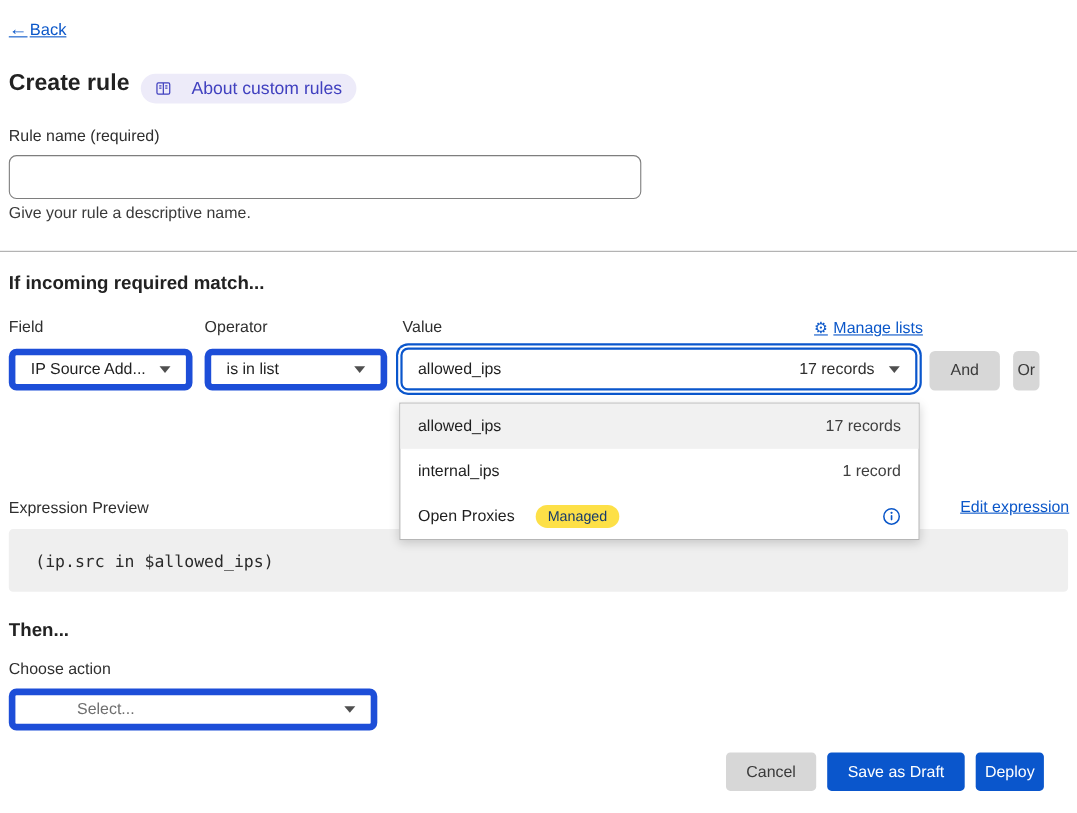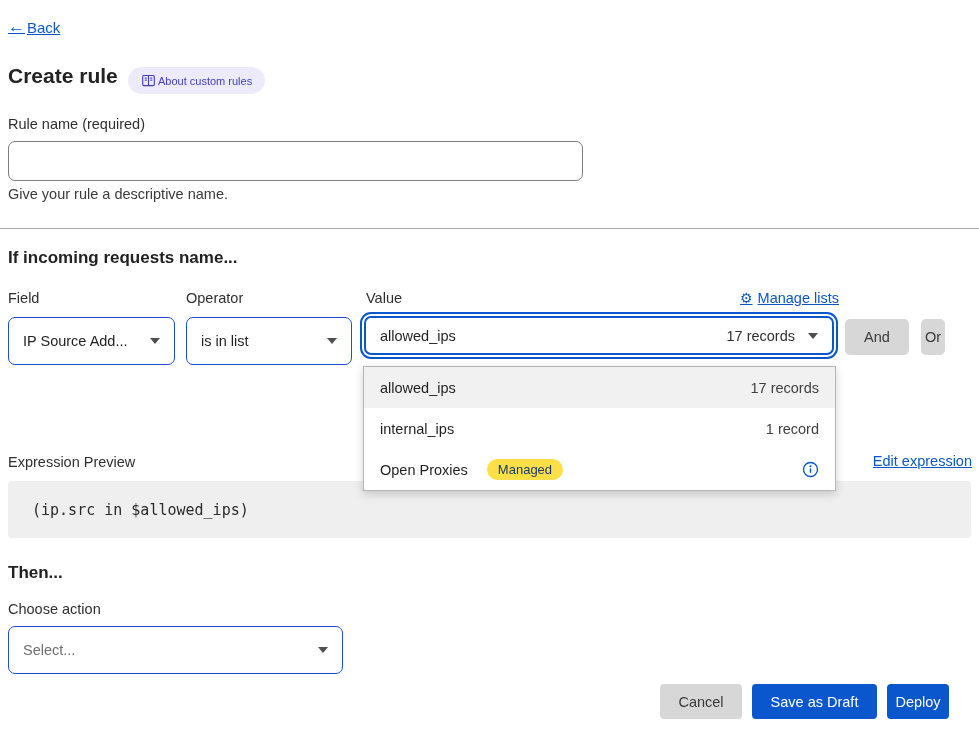--- a/index.html
+++ b/index.html
@@ -17,22 +17,22 @@
 
   
   .back-link { position: absolute; left: 8px; top: 17px; display: flex; align-items: center; gap: 2px; }
   .back-arrow { font-size: 17px; text-decoration: none; display: inline-block; }
 
   
   .page-title { position: absolute; left: 8px; top: 64px; font-size: 21px; font-weight: 700; color: #222; }
   .about-badge {
     position: absolute; left: 128px; top: 67px; height: 27px;
     background: #edebf9; color: #4040bf; border-radius: 14px;
-    display: flex; align-items: center; gap: 2px; padding: 0 13px;
-    font-size: 11px; cursor: pointer;
+    display: flex; align-items: center; gap: 18px; padding: 0 13px;
+    font-size: 16px; cursor: pointer;
   }
   .about-badge svg { width: 15px; height: 15px; }
 
   
   .form-label { font-size: 14.5px; color: #2f2f2f; }
   .rule-name-label { position: absolute; left: 8px; top: 116px; text-align: right; }
   .rule-name-input {
     position: absolute; left: 8px; top: 141px; width: 575px; height: 40px;
     border: 1px solid #7e7e7e; border-radius: 7px; font-size: 14.5px;
     font-family: "Liberation Sans", sans-serif; padding: 0 12px; outline: none; background:#fff;
@@ -44,22 +44,22 @@
   .section-heading { position: absolute; left: 8px; font-size: 17px; font-weight: 700; color: #222; }
   .match-heading { top: 248px; }
 
   .field-label    { position: absolute; left: 8px;   top: 290px; }
   .operator-label { position: absolute; left: 186px; top: 290px; }
   .value-label    { position: absolute; left: 366px; top: 290px; }
   .manage-lists { position: absolute; right: 140px; top: 290px; display: flex; align-items: center; gap: 5px; }
   .gear-glyph { font-size: 14px; color: #0b57c9; text-decoration: none; }
 
   .select {
-    position: absolute; height: 48px; background: #fff;
-    border: 1px solid #1d4ed8; border-radius: 7px;
+    position: absolute; height: 38px; background: #fff;
+    border: 6px solid #1d4ed8; border-radius: 7px;
     display: flex; align-items: center; justify-content: space-between;
     padding: 0 14px; font-size: 14.5px; color: #1f1f1f; cursor: pointer;
   }
   .field-select    { left: 8px;   top: 317px; width: 167px; }
   .operator-select { left: 186px; top: 317px; width: 166px; }
   .value-select {
     left: 364px; top: 316px; width: 470px; height: 39px;
     border: 2px solid #0a56cc; border-radius: 7px;
     box-shadow: 0 0 0 2px #fff, 0 0 0 4px #0a56cc;
   }
@@ -109,21 +109,21 @@
   }
   .code-text {
     font-family: "DejaVu Sans Mono", "Liberation Mono", monospace;
     font-size: 15px; color: #2b2b2b;
   }
 
   
   .then-heading { top: 563px; }
   .action-label { position: absolute; left: 8px; top: 601px; }
   .action-select { left: 8px; top: 626px; width: 335px; }
-  .placeholder-text { color: #6f6f6f; }
+  .placeholder-text { color: #6f6f6f; margin-left: 42px; }
 
   
   .footer-btn {
     position: absolute; top: 684px; height: 35px; border: none; border-radius: 4px;
     font-size: 14.5px; font-family: "Liberation Sans", sans-serif; cursor: pointer;
   }
   .cancel-btn { left: 660px; width: 82px; background: #d7d7d7; color: #3a3a3a; }
   .blue-btn { background: #0a56cc; color: #fff; }
   .save-draft-btn { left: 752px; width: 125px; }
   .deploy-btn { left: 887px; width: 62px; }
@@ -150,21 +150,21 @@
     </svg>
     <span>About custom rules</span>
   </div>
 
   <label class="form-label rule-name-label">Rule name (required)</label>
   <input class="rule-name-input" type="text" value="" style="">
   <div class="rule-name-helper">Give your rule a descriptive name.</div>
 
   <div class="divider"></div>
 
-  <h2 class="section-heading match-heading">If incoming requests name...</h2>
+  <h2 class="section-heading match-heading">If incoming required match...</h2>
 
   <label class="form-label field-label">Field</label>
   <label class="form-label operator-label">Operator</label>
   <label class="form-label value-label">Value</label>
 
   <a class="link small-link manage-lists">
     <span class="gear-glyph">⚙</span>
     <span>Manage lists</span>
   </a>
 

